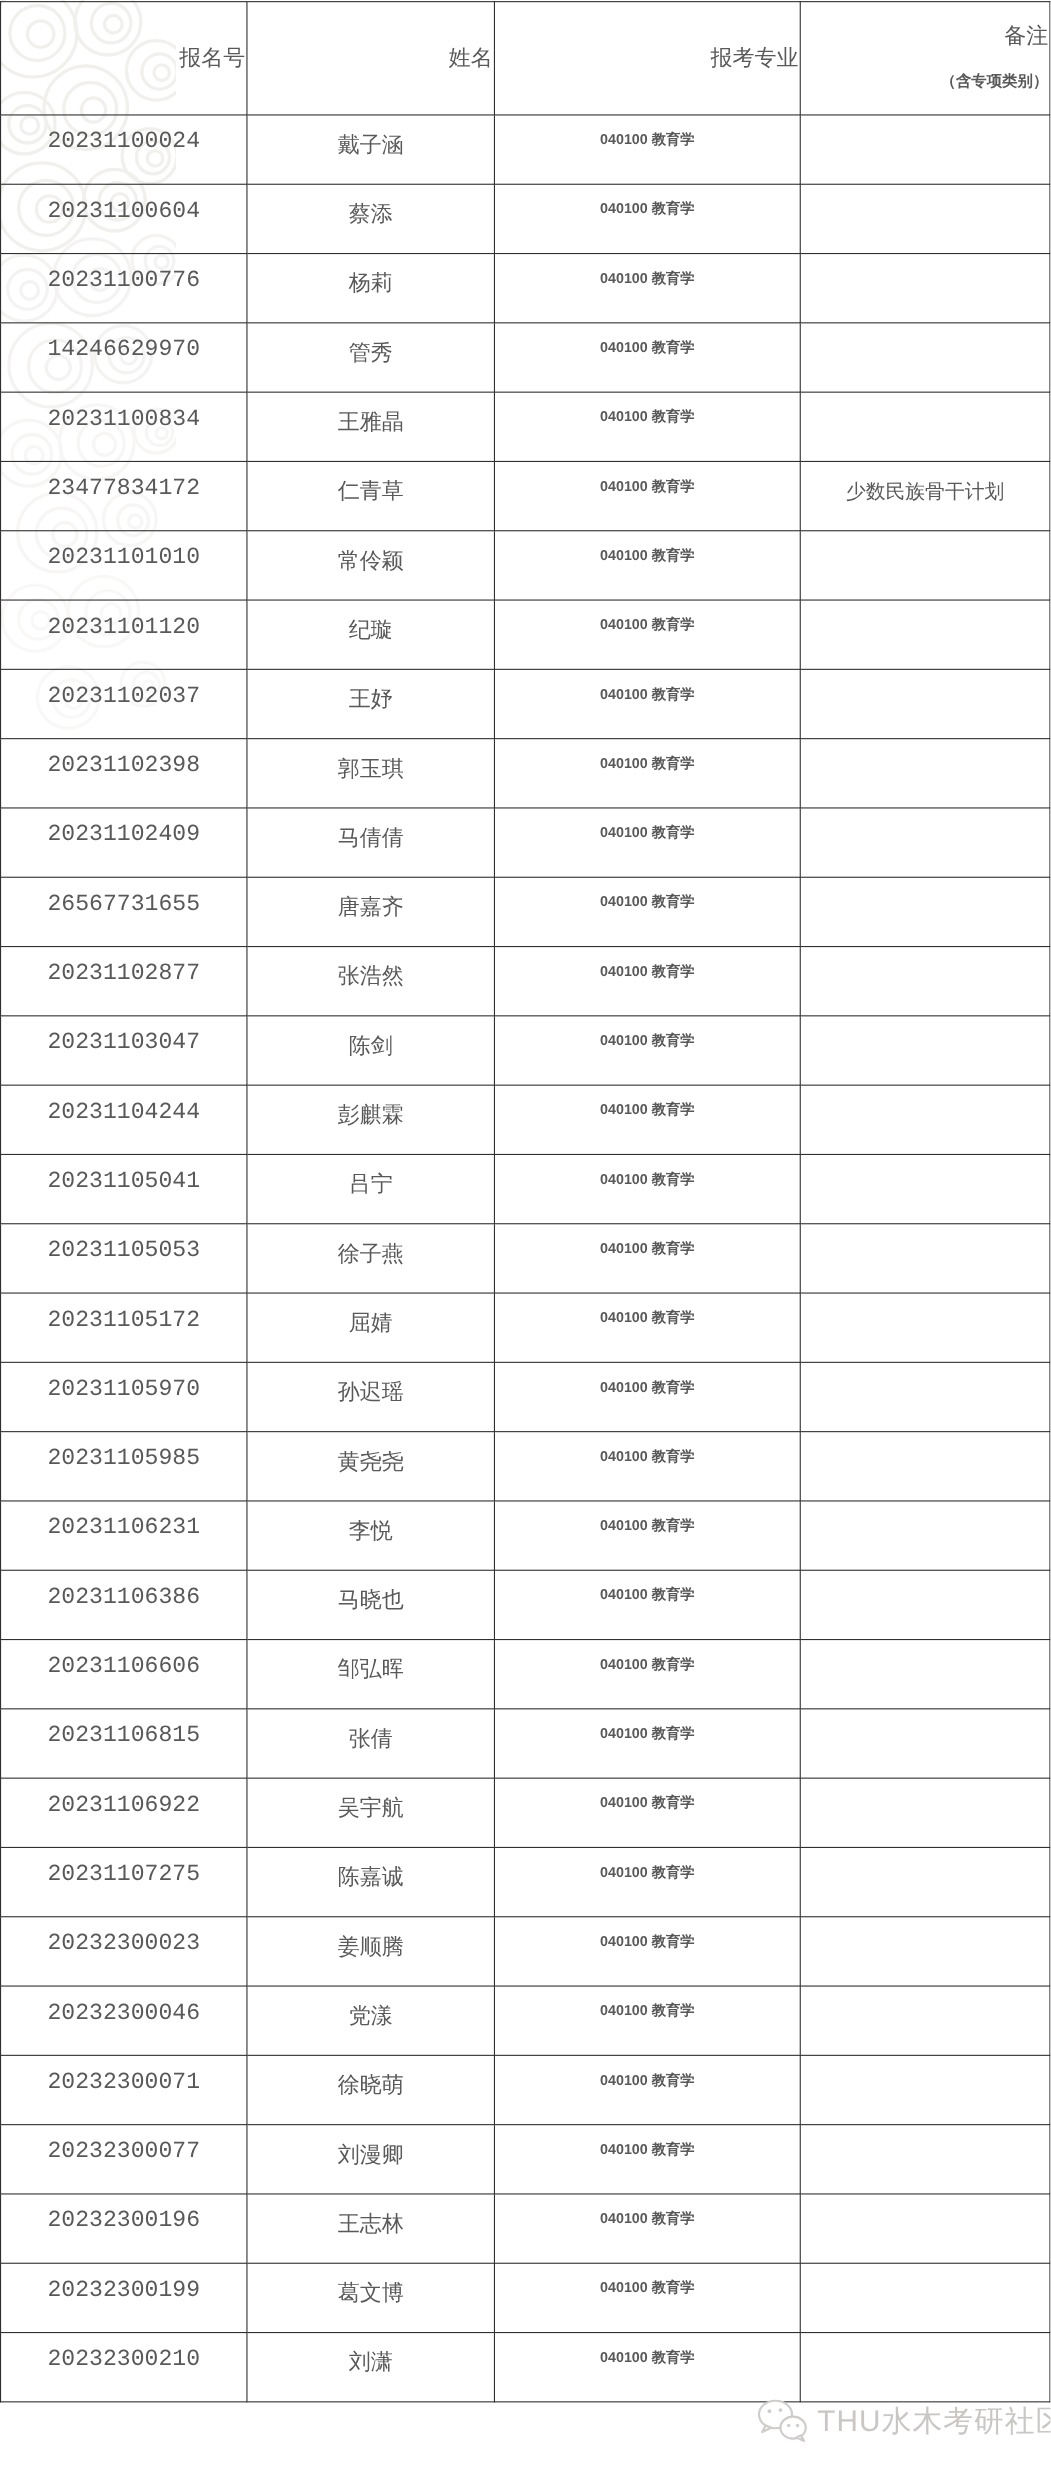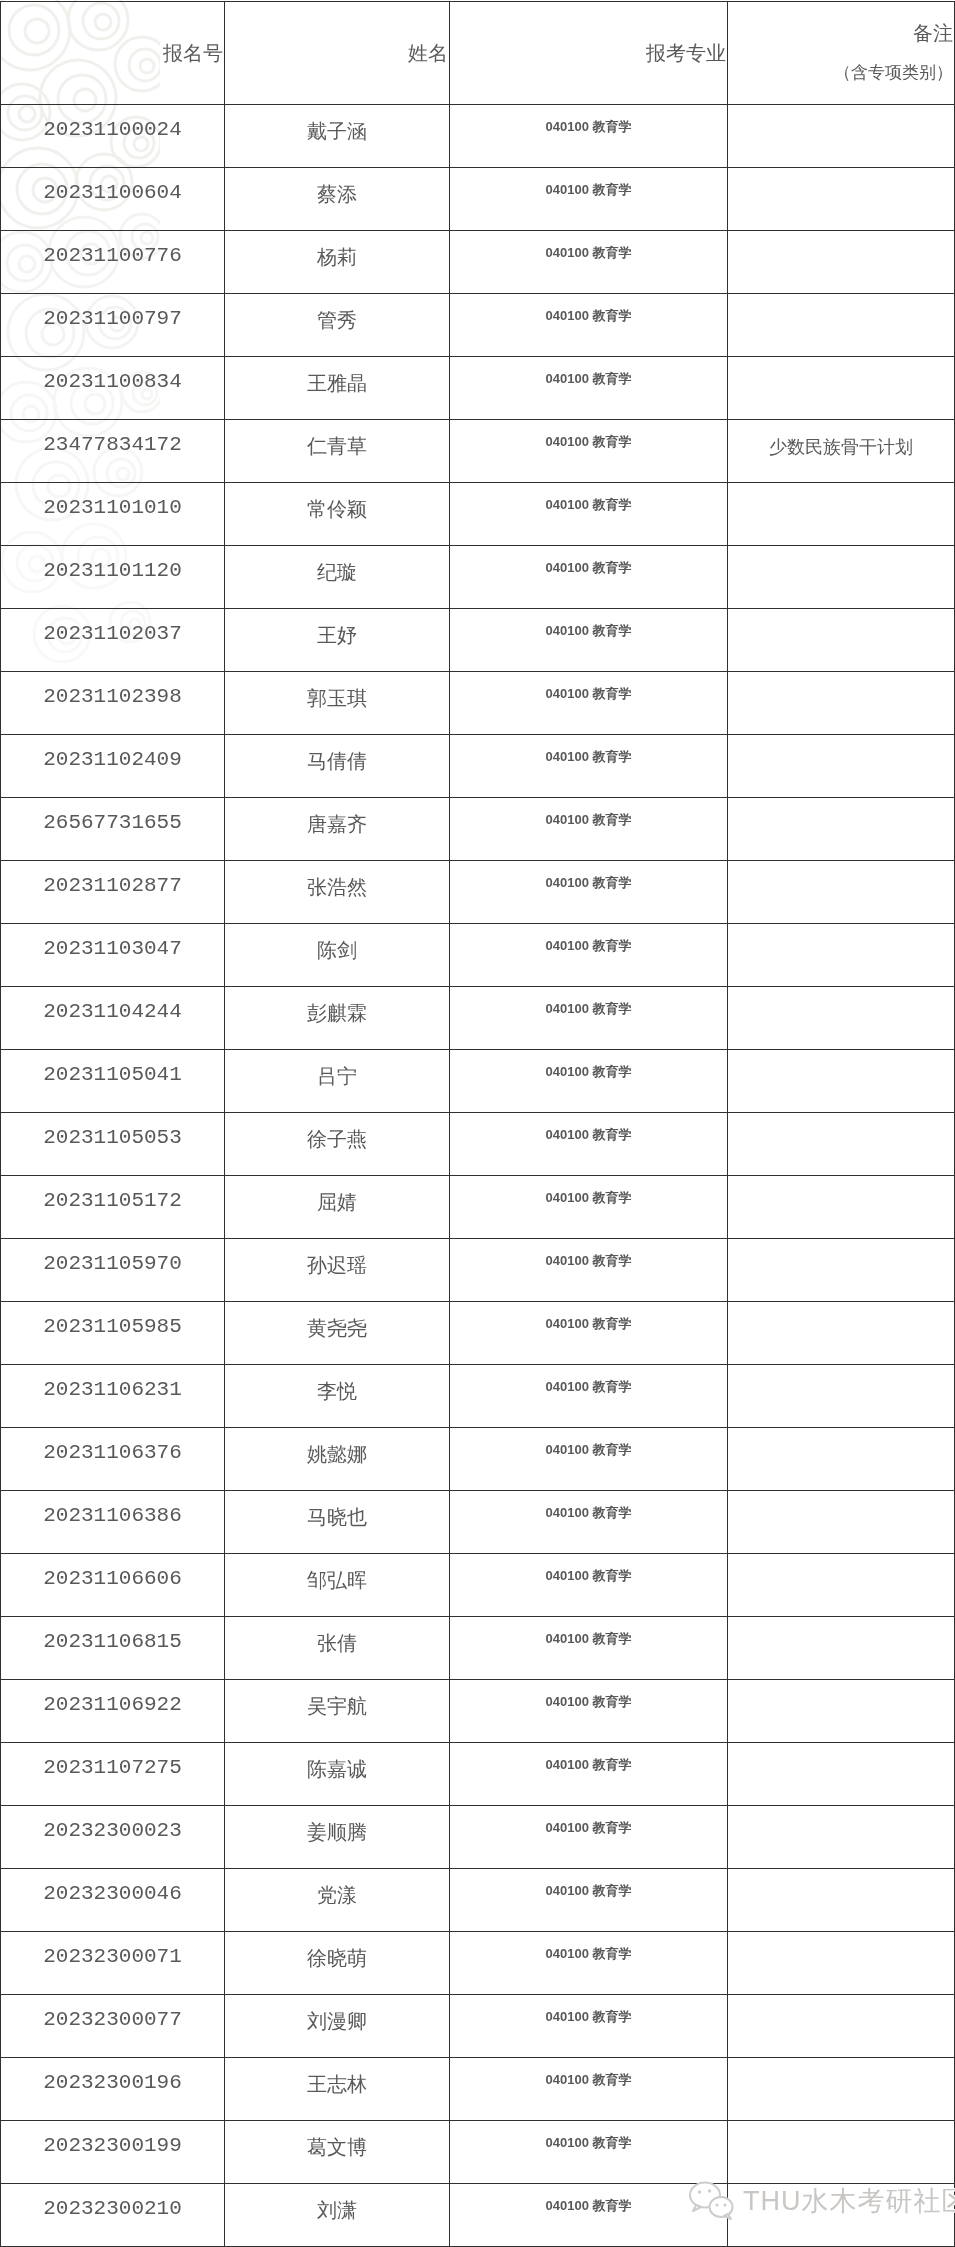--- a/index.html
+++ b/index.html
@@ -12,21 +12,21 @@
 
   
   .table-wrap{position:absolute;left:0;top:1px;z-index:1;}
   table{border-collapse:collapse;table-layout:fixed;width:954px;}
   th,td{border:1px solid #303030;box-sizing:border-box;overflow:hidden;}
   thead tr{height:103px;}
   th{
     font-weight:normal;color:#595959;font-size:20px;
     text-align:right;vertical-align:middle;line-height:40px;background:transparent;
   }
-  th .sub{display:block;font-size:17px;line-height:40px;}
+  th .sub{display:block;font-size:14px;line-height:40px;font-weight:bold;}
   tbody tr{height:63px;}
   td{
     color:#595959;text-align:center;vertical-align:top;padding-top:13px;
     background:transparent;
   }
   td.c-id{font-family:Liberation Mono, monospace;font-size:21px;}
   td.c-name{font-size:20px;}
   td.c-major{font-size:13px;font-weight:bold;}
   td.c-remark{font-size:18px;padding-top:15px;font-family:Liberation Serif, serif;}
 
@@ -153,21 +153,21 @@
     <td class="c-major">040100 教育学</td>
     <td class="c-remark"></td>
   </tr>
         <tr>
     <td class="c-id">20231100776</td>
     <td class="c-name">杨莉</td>
     <td class="c-major">040100 教育学</td>
     <td class="c-remark"></td>
   </tr>
         <tr>
-    <td class="c-id">20231100797</td>
+    <td class="c-id">14246629970</td>
     <td class="c-name">管秀</td>
     <td class="c-major">040100 教育学</td>
     <td class="c-remark"></td>
   </tr>
         <tr>
     <td class="c-id">20231100834</td>
     <td class="c-name">王雅晶</td>
     <td class="c-major">040100 教育学</td>
     <td class="c-remark"></td>
   </tr>
@@ -257,26 +257,20 @@
   </tr>
         <tr>
     <td class="c-id">20231105985</td>
     <td class="c-name">黄尧尧</td>
     <td class="c-major">040100 教育学</td>
     <td class="c-remark"></td>
   </tr>
         <tr>
     <td class="c-id">20231106231</td>
     <td class="c-name">李悦</td>
-    <td class="c-major">040100 教育学</td>
-    <td class="c-remark"></td>
-  </tr>
-        <tr>
-    <td class="c-id">20231106376</td>
-    <td class="c-name">姚懿娜</td>
     <td class="c-major">040100 教育学</td>
     <td class="c-remark"></td>
   </tr>
         <tr>
     <td class="c-id">20231106386</td>
     <td class="c-name">马晓也</td>
     <td class="c-major">040100 教育学</td>
     <td class="c-remark"></td>
   </tr>
         <tr>

